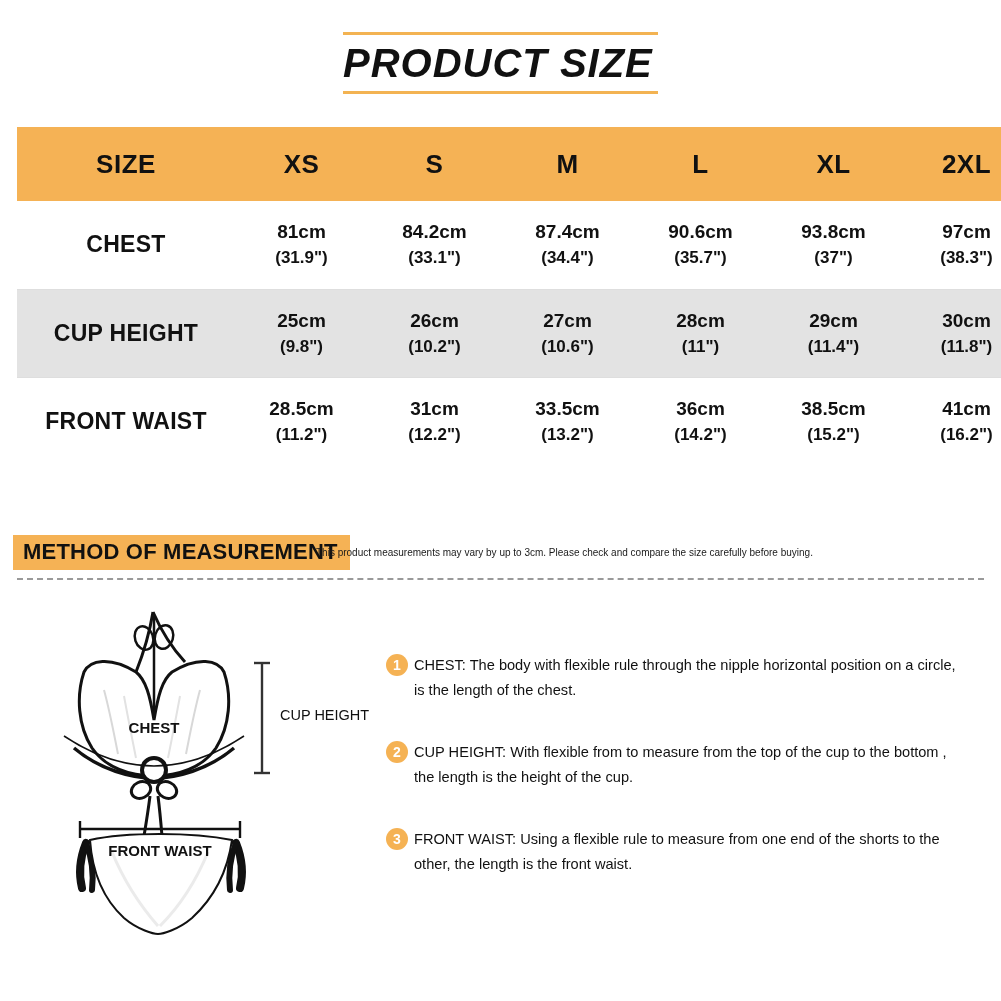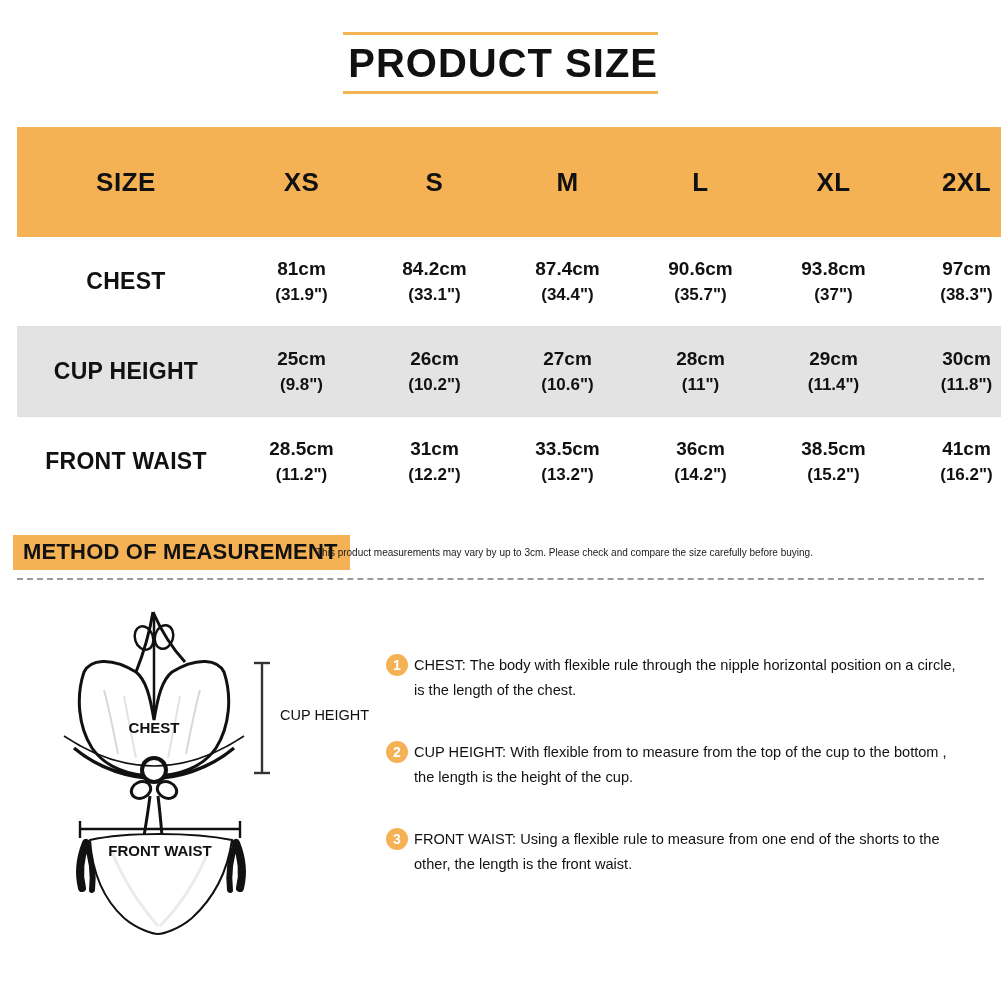--- a/index.html
+++ b/index.html
@@ -15,21 +15,22 @@
     position: relative;
     overflow: hidden;
   }
 
   
   .title-block {
     position: absolute;
     left: 343px;
     top: 32px;
     width: 315px;
-    text-align: right;
+    text-align: left;
+    font-style: italic;
   }
   .title-rule {
     height: 3px;
     background: #f3b352;
     width: 100%;
   }
   .title-text {
     font-size: 40px;
     font-weight: bold;
     letter-spacing: 1px;
@@ -44,21 +45,21 @@
     left: 17px;
     top: 127px;
     width: 967px;
     border-collapse: collapse;
     table-layout: fixed;
   }
   .size-table th,
   .size-table td {
     text-align: center;
     vertical-align: middle;
-    padding: 18px;
+    padding: 0;
     border: none;
   }
   .size-table thead th {
     background: #f5b255;
     height: 74px;
     font-size: 26px;
     font-weight: bold;
     color: #111111;
     letter-spacing: 0.5px;
   }

